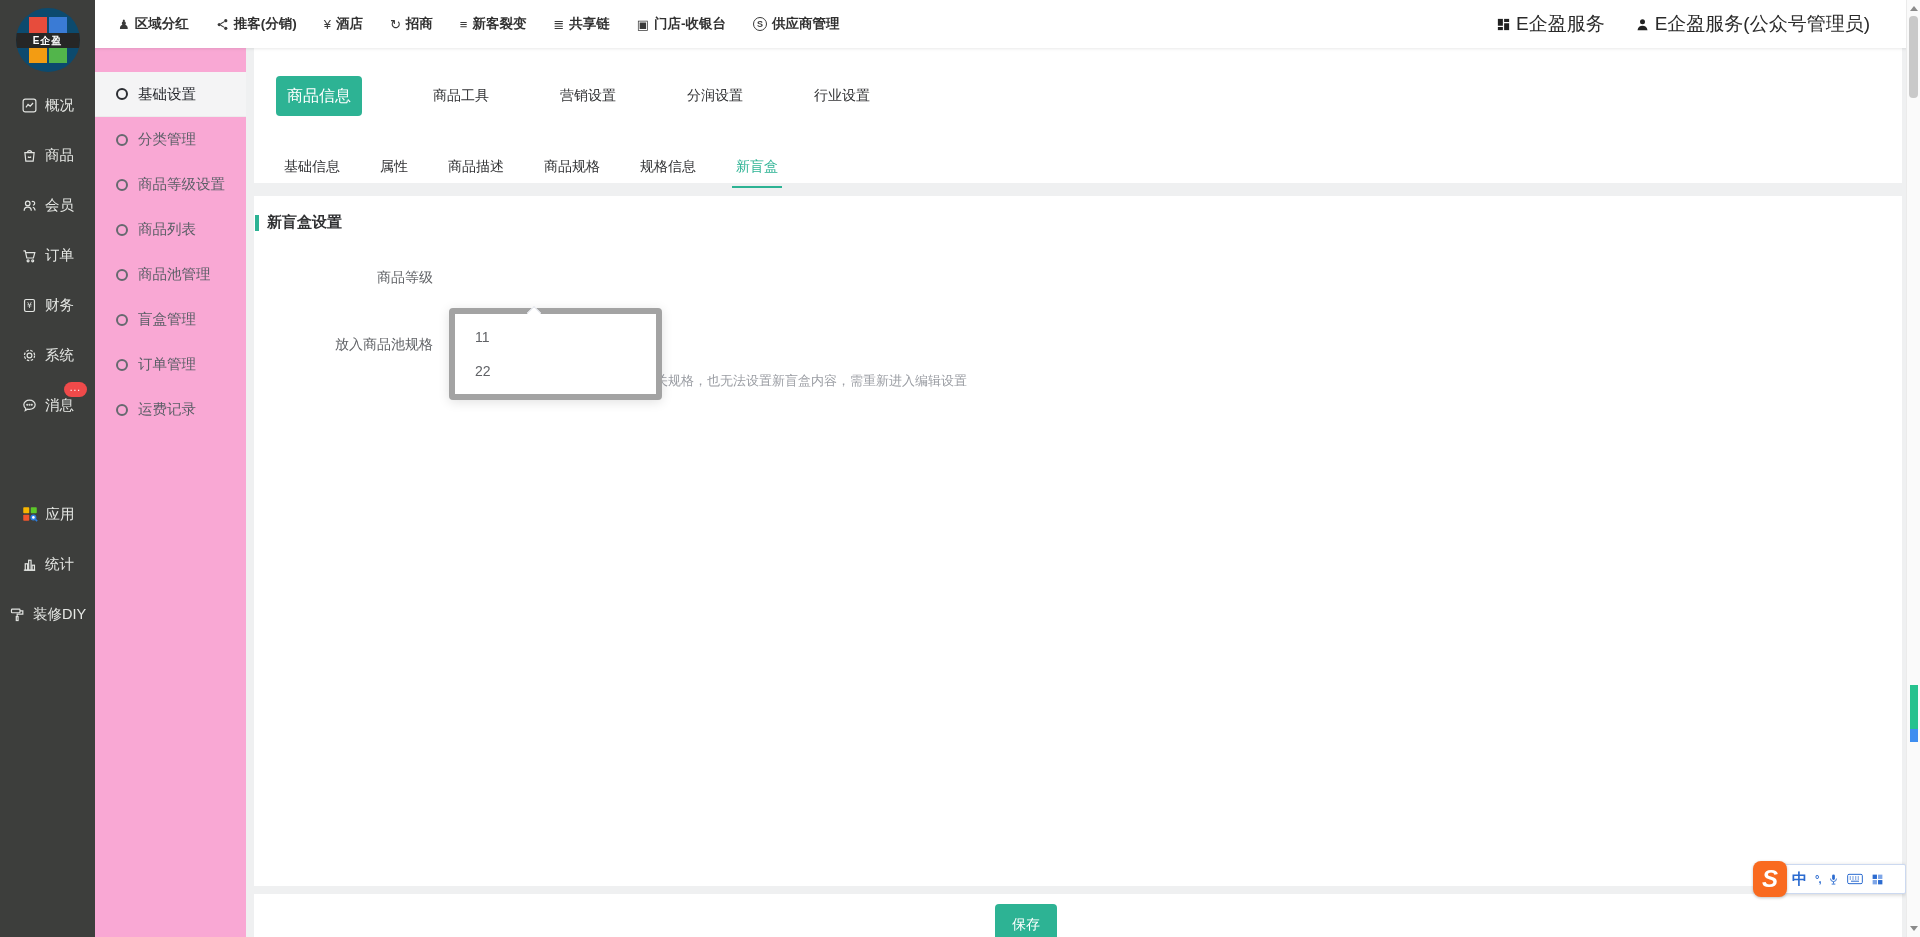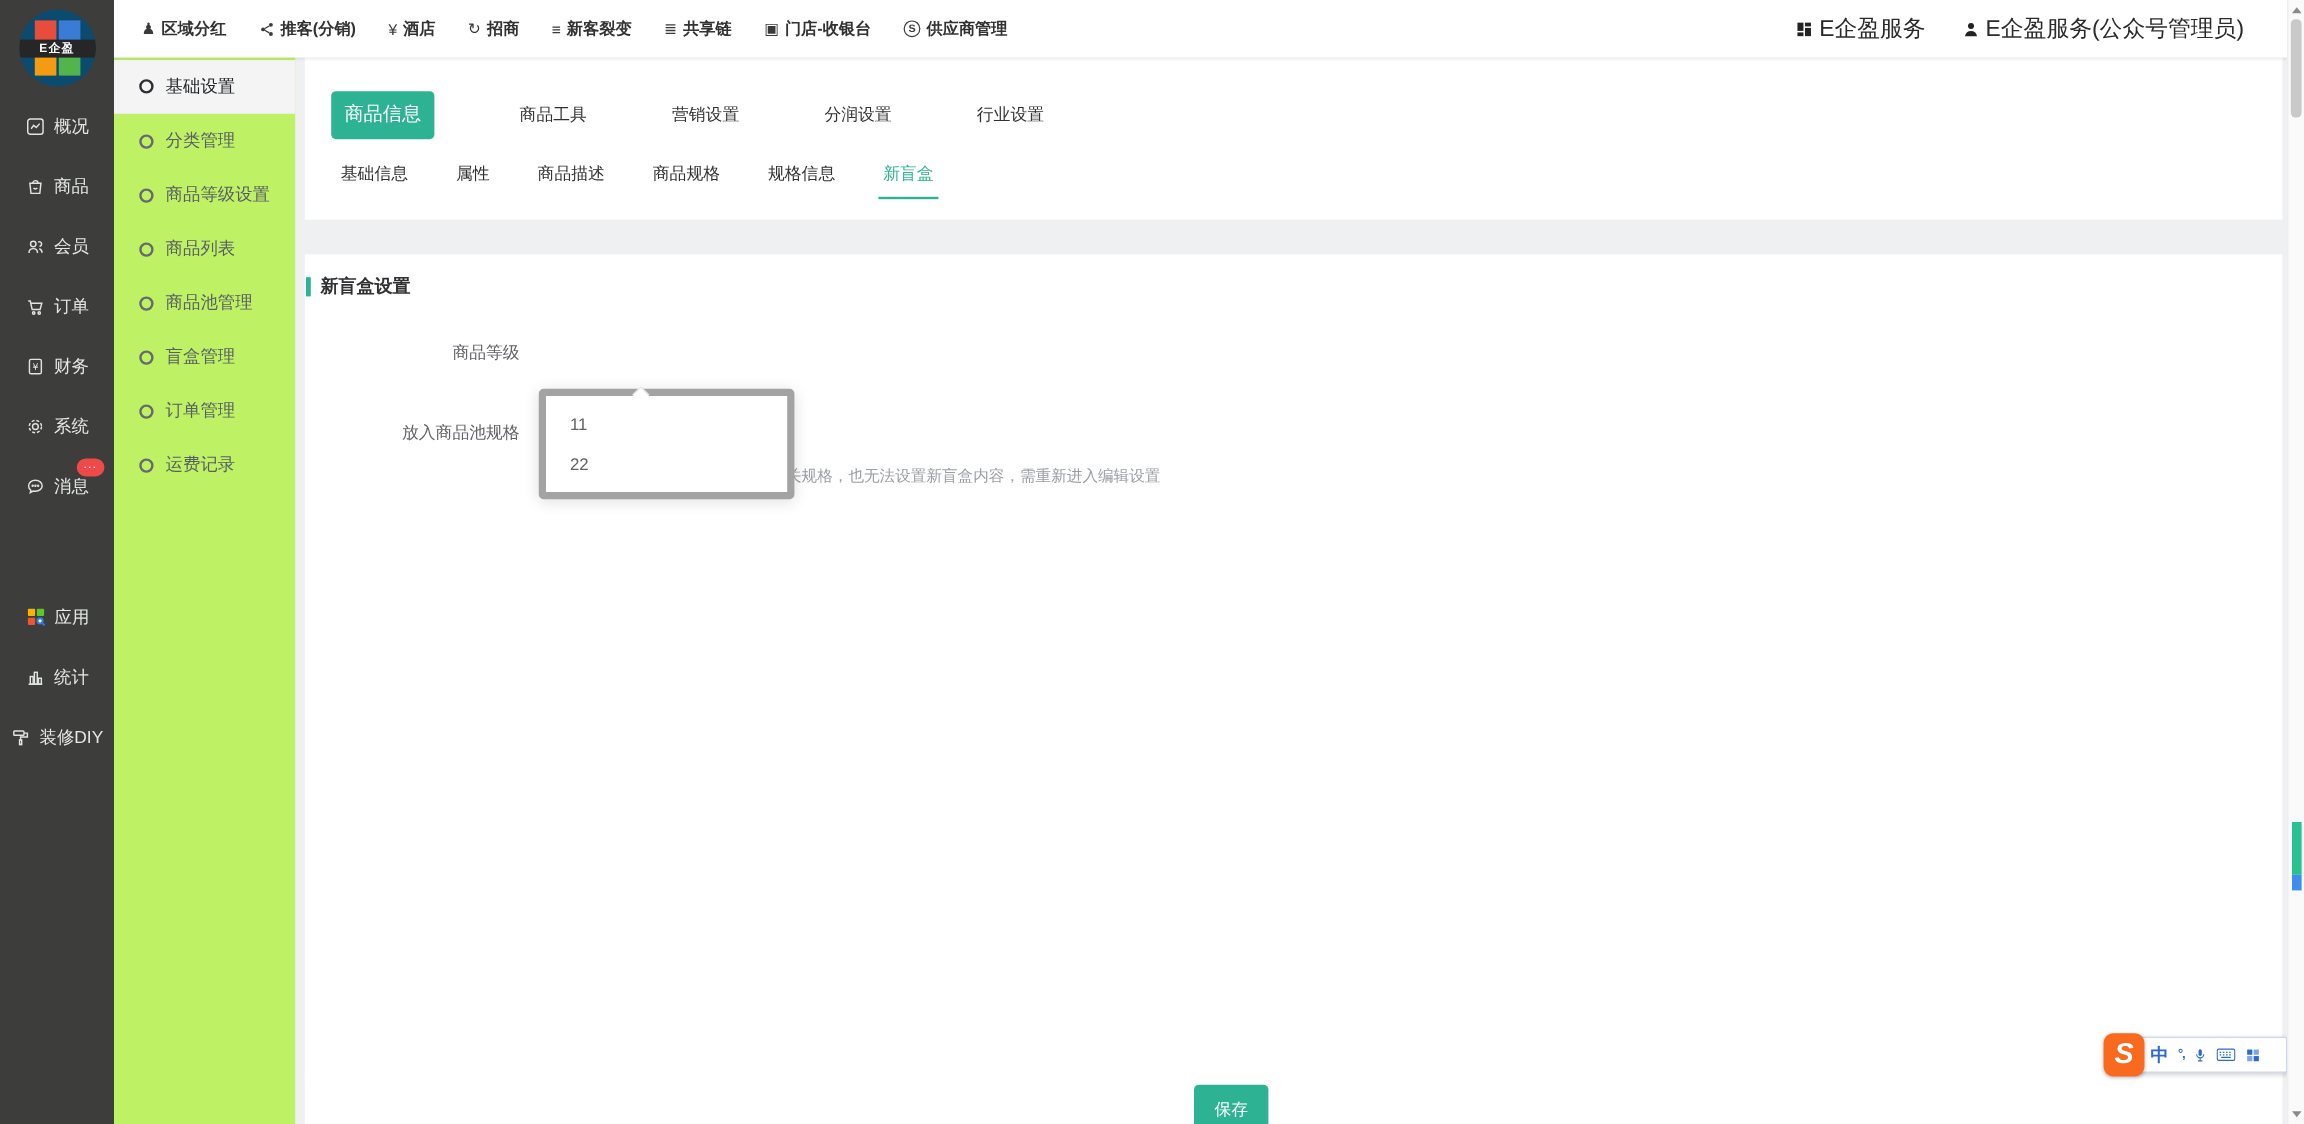--- a/index.html
+++ b/index.html
@@ -27,39 +27,39 @@
                font-size:10px; font-weight:700; text-align:center; line-height:15px; letter-spacing:1px; }
   .side-menu { margin-top:8px; }
   .side-item { height:50px; display:flex; align-items:center; justify-content:center; gap:7px;
                font-size:14.5px; color:#e6e8e5; cursor:pointer; position:relative; }
   .side-item svg { display:block; }
   .side-gap { height:59px; }
   .msg-badge { position:absolute; top:2px; right:8px; background:#ef4a4a; color:#fff; border-radius:9px;
                font-size:10px; line-height:7px; padding:2px 6px 6px; letter-spacing:1px; }
 
   
-  .submenu { position:absolute; left:95px; top:0; width:151px; height:937px; background:#bef264; z-index:4; padding-top:50px;font-family:Liberation Mono, monospace; }
+  .submenu { position:absolute; left:95px; top:0; width:151px; height:937px; background:#f9a8d4; z-index:4; padding-top:72px;font-family:Liberation Mono, monospace; }
   .sub-item { height:45px; display:flex; align-items:center; gap:10px; padding-left:21px;
               font-size:14.5px; color:#5a5e66; cursor:pointer; }
   .sub-item .ring { width:12px; height:12px; border:2px solid #66696f; border-radius:50%; flex:0 0 auto; }
   .sub-item.active { background:#f4f4f5; color:#25272c; border-bottom:1px solid #ececec; }
   .sub-item.active .ring { border-color:#2c2e33; }
 
   
   .panel-tabs { position:absolute; left:254px; top:48px; width:1648px; height:135px; background:#fff; }
   .tabs-row { display:flex; align-items:center; gap:71px; padding:28px 0 0 22px; }
   .tab-btn { height:40px; line-height:40px; padding:0 11px; background:#2db394; color:#fff; border-radius:4px;
              font-size:16px; cursor:pointer; }
   .tab-label { font-size:14px; color:#303133; cursor:pointer; }
-  .subtabs-row { display:flex; gap:40px; margin:20px 0 0 30px; }
+  .subtabs-row { display:flex; gap:40px; margin:42px 0 0 30px; }
   .subtab { font-size:14px; color:#303133; position:relative; padding-bottom:12px; cursor:pointer; }
   .subtab.active { color:#2db394; }
   .subtab.active::after { content:""; position:absolute; left:-4px; right:-4px; bottom:0; height:2.5px; background:#2db394; }
 
-  .panel-content { position:absolute; left:254px; top:212px; width:1648px; height:690px; background:#fff; }
+  .panel-content { position:absolute; left:254px; top:196px; width:1648px; height:690px; background:#fff; }
   .section-head { position:absolute; left:1px; top:17px; display:flex; align-items:center; }
   .sec-bar { width:4px; height:16px; background:#2db394; }
   .sec-title { margin-left:8px; font-size:15px; font-weight:700; color:#303133; }
 
   .form-label { position:absolute; left:0; width:179px; text-align:right; font-size:14px; color:#606266; line-height:20px; }
   .lbl1 { top:71px; } .lbl2 { top:138px; }
 
   .select { position:absolute; left:195px; top:62px; width:211px; height:36px; border:1px solid #2db394;
             border-radius:4px; background:#fff; display:flex; align-items:center; padding:0 28px 0 14px; cursor:pointer; }
   .caret { width:1px; height:16px; background:#55585e; margin-right:2px; }

